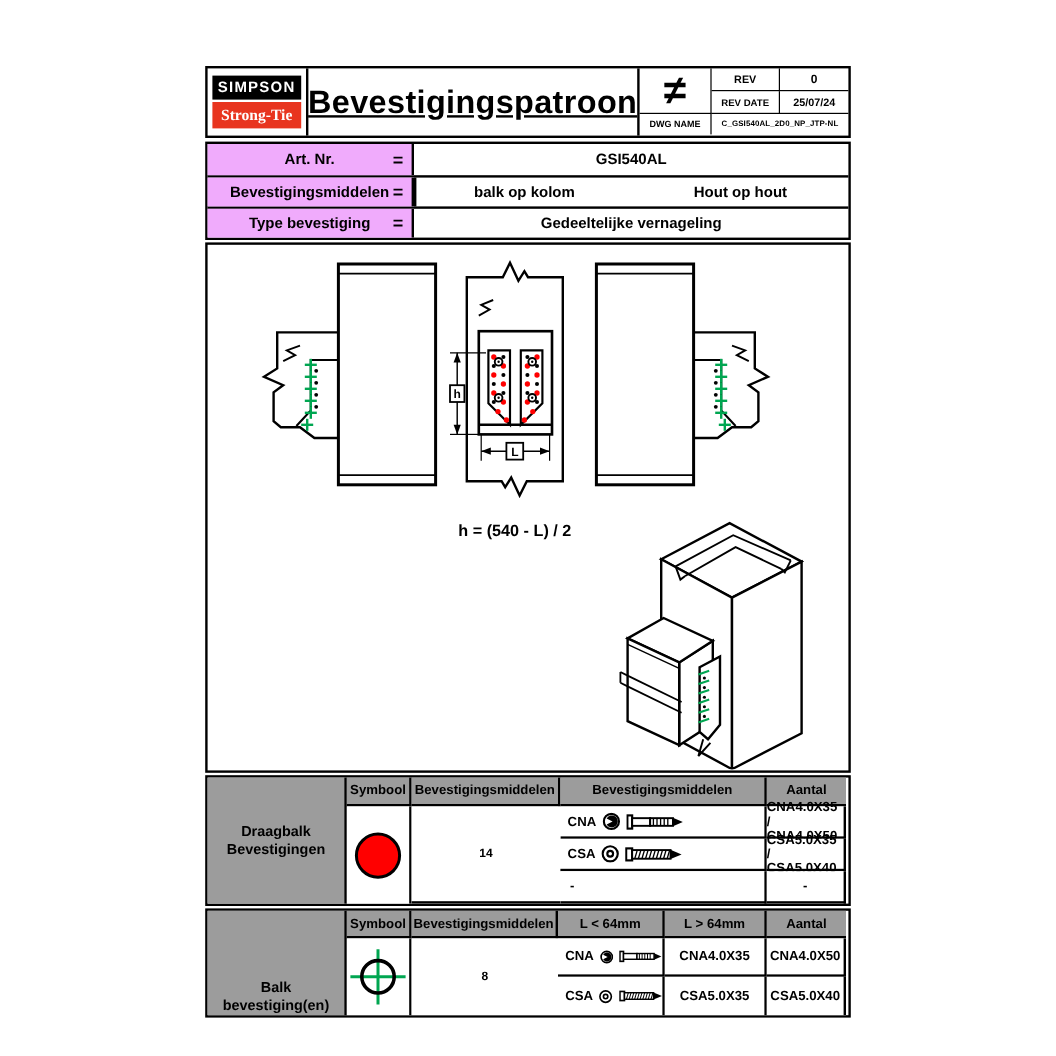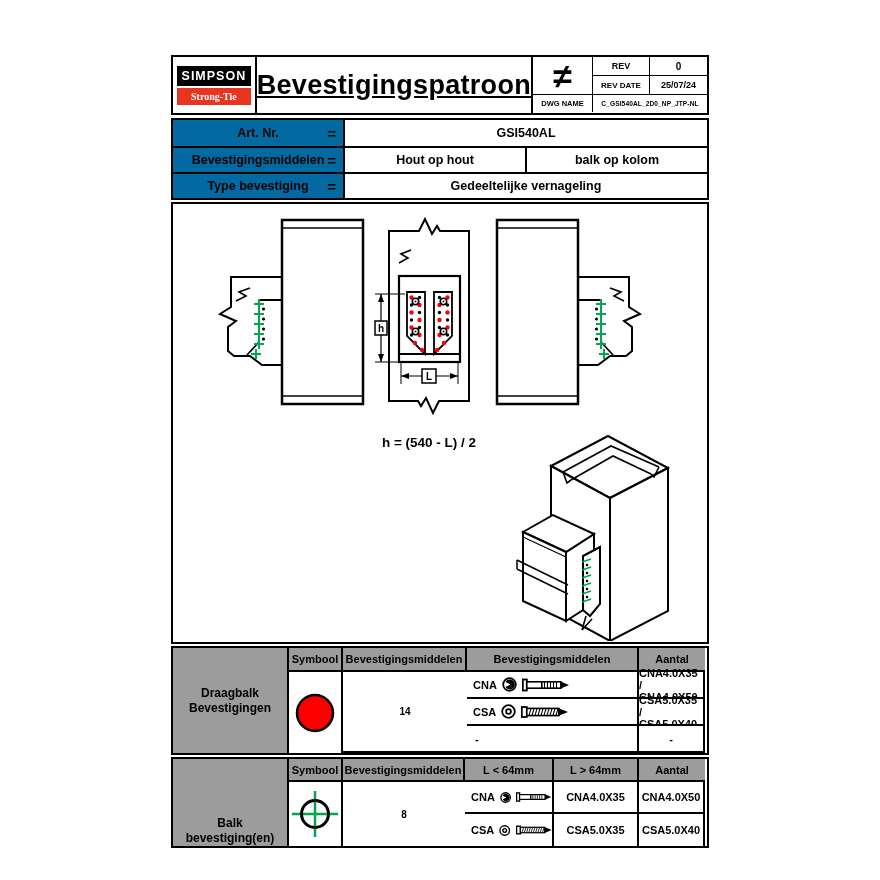--- a/index.html
+++ b/index.html
@@ -5,36 +5,36 @@
   html,body{margin:0;padding:0;background:#fff;}
   body{width:880px;height:880px;position:relative;font-family:"Liberation Sans",sans-serif;color:#000;}
   .sheet{position:absolute;left:171px;top:55px;width:538px;}
   .box{border:2.5px solid #000;background:#fff;box-sizing:border-box;}
   .mt{margin-top:3px;}
   .mt2{margin-top:2px;}
   
   .header{display:flex;height:60px;}
   .logo-cell{width:86px;border-right:2px solid #000;display:flex;flex-direction:column;justify-content:center;gap:2px;padding:3px 4px;box-sizing:border-box;}
   .logo-top{background:#000;color:#fff;font-weight:bold;font-size:12.5px;text-align:center;padding:3px 0;letter-spacing:1px;}
-  .logo-bot{color:#fff;font-family:"Liberation Serif",serif;font-weight:bold;font-size:10px;text-align:center;padding:3px 0;}
+  .logo-bot{color:#fff;font-family:"Liberation Serif",serif;font-weight:bold;font-size:13px;text-align:center;padding:3px 0;}
   .title-cell{flex:1;display:flex;align-items:center;justify-content:center;border-right:2px solid #000;}
   .title{font-size:27px;font-weight:bold;text-decoration:underline;letter-spacing:0.3px;}
   .rev-block{width:174px;display:grid;grid-template-columns:60px 57px 57px;grid-template-rows:19px 19px 17px;}
   .rc{display:flex;align-items:center;justify-content:center;box-sizing:border-box;font-weight:bold;}
   .neq-cell{grid-column:1;grid-row:1/3;border-right:1.5px solid #000;border-bottom:1.5px solid #000;font-size:34px;line-height:1;}
   .rev-l{grid-column:2;grid-row:1;border-right:1.5px solid #000;border-bottom:1.5px solid #000;font-size:9px;}
   .rev-v{grid-column:3;grid-row:1;border-bottom:1.5px solid #000;font-size:10px;}
   .revd-l{grid-column:2;grid-row:2;border-right:1.5px solid #000;border-bottom:1.5px solid #000;font-size:8px;}
   .revd-v{grid-column:3;grid-row:2;border-bottom:1.5px solid #000;font-size:9px;}
   .dwg-l{grid-column:1;grid-row:3;border-right:1.5px solid #000;font-size:7.5px;}
   .dwg-v{grid-column:2/4;grid-row:3;font-size:6.6px;letter-spacing:0.1px;}
   
   .info-row{display:flex;height:26px;box-sizing:border-box;}
   .info-row + .info-row{border-top:2px solid #000;}
-  .info-label{width:172px;background:#0369a1;border-right:2px solid #000;display:flex;align-items:center;justify-content:center;position:relative;font-weight:bold;font-size:12.5px;box-sizing:border-box;}
+  .info-label{width:172px;background:#f0abfc;border-right:2px solid #000;display:flex;align-items:center;justify-content:center;position:relative;font-weight:bold;font-size:12.5px;box-sizing:border-box;}
   .eq{position:absolute;right:7px;font-size:15px;font-weight:bold;}
   .info-val{flex:1;display:flex;align-items:center;justify-content:center;font-weight:bold;font-size:12.5px;}
   .split{border-left:2px solid #000;}
   
   .draw-box{height:442px;overflow:hidden;}
   
   .grid-t1{display:grid;grid-template-columns:116px 54px 124px 172px 66px;grid-template-rows:24px 27px 27px 27px;}
   .grid-t2{display:grid;grid-template-columns:116px 54px 122px 89px 85px 66px;grid-template-rows:23px 32px 32px;}
   .cell{box-sizing:border-box;display:flex;align-items:center;justify-content:center;font-weight:bold;font-size:11px;background:#fff;}
   .hdr{background:#9c9c9c;}
@@ -75,22 +75,22 @@
         <span>Art. Nr.</span>
         <span class="eq">=</span>
       </div>
       <div class="info-val">GSI540AL</div>
     </div>
     <div class="info-row">
       <div class="info-label">
         <span>Bevestigingsmiddelen</span>
         <span class="eq">=</span>
       </div>
+      <div class="info-val split">balk op kolom</div>
       <div class="info-val">Hout op hout</div>
-      <div class="info-val split">balk op kolom</div>
     </div>
     <div class="info-row">
       <div class="info-label">
         <span>Type bevestiging</span>
         <span class="eq">=</span>
       </div>
       <div class="info-val">Gedeeltelijke vernageling</div>
     </div>
   </div>
 

